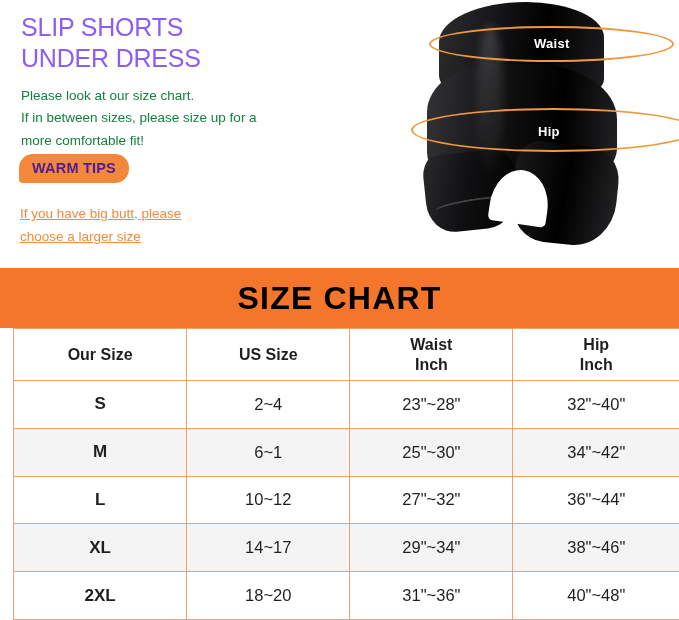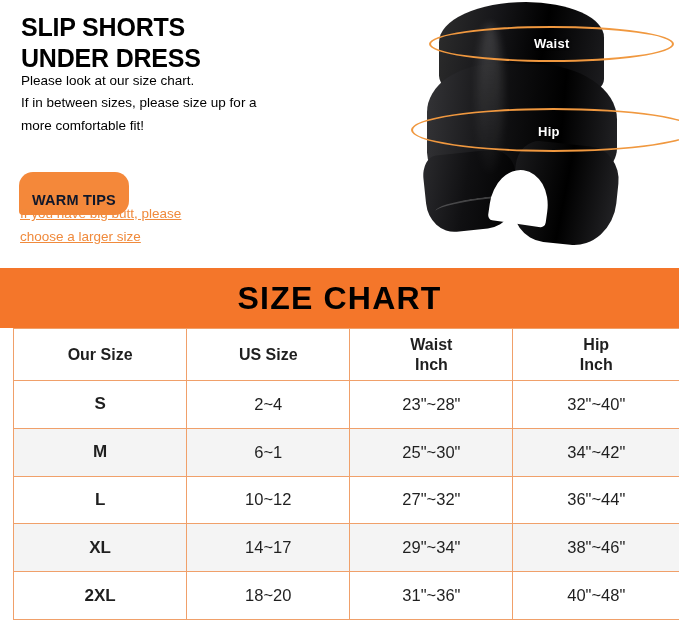--- a/index.html
+++ b/index.html
@@ -22,44 +22,44 @@
     position: relative;
     width: 679px;
     height: 268px;
     background: #ffffff;
   }
   .headline {
     position: absolute;
     left: 21px;
     top: 12px;
     font-size: 25px;
-    font-weight: bold;
-    color: #000000;
+    font-weight: normal;
+    color: #8b5cf6;
     line-height: 1.24;
     letter-spacing: -0.2px;
   }
   .headline .l2 { display: block; }
   .subtext {
     position: absolute;
     left: 21px;
-    top: 70px;
+    top: 85px;
     width: 300px;
     font-size: 13.5px;
-    color: #000000;
+    color: #15803d;
     line-height: 1.65;
   }
   .warm-tips {
     position: absolute;
     left: 19px;
-    top: 172px;
+    top: 154px;
     background: #f4883a;
-    color: #0f172a;
+    color: #4c1d95;
     font-size: 14.5px;
     font-weight: bold;
-    padding: 20px 13px 7px 13px;
+    padding: 6px 13px 7px 13px;
     border-radius: 14px 14px 14px 4px;
     letter-spacing: 0.2px;
   }
   .tip-lines {
     position: absolute;
     left: 20px;
     top: 203px;
     font-size: 13.5px;
     color: #f08a3c;
     line-height: 1.7;

